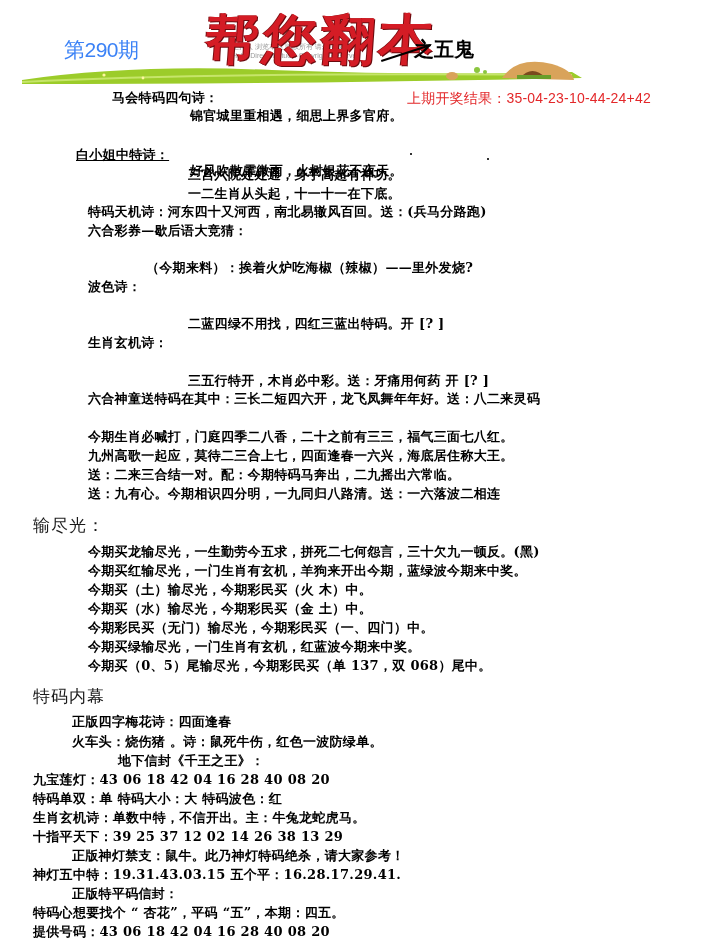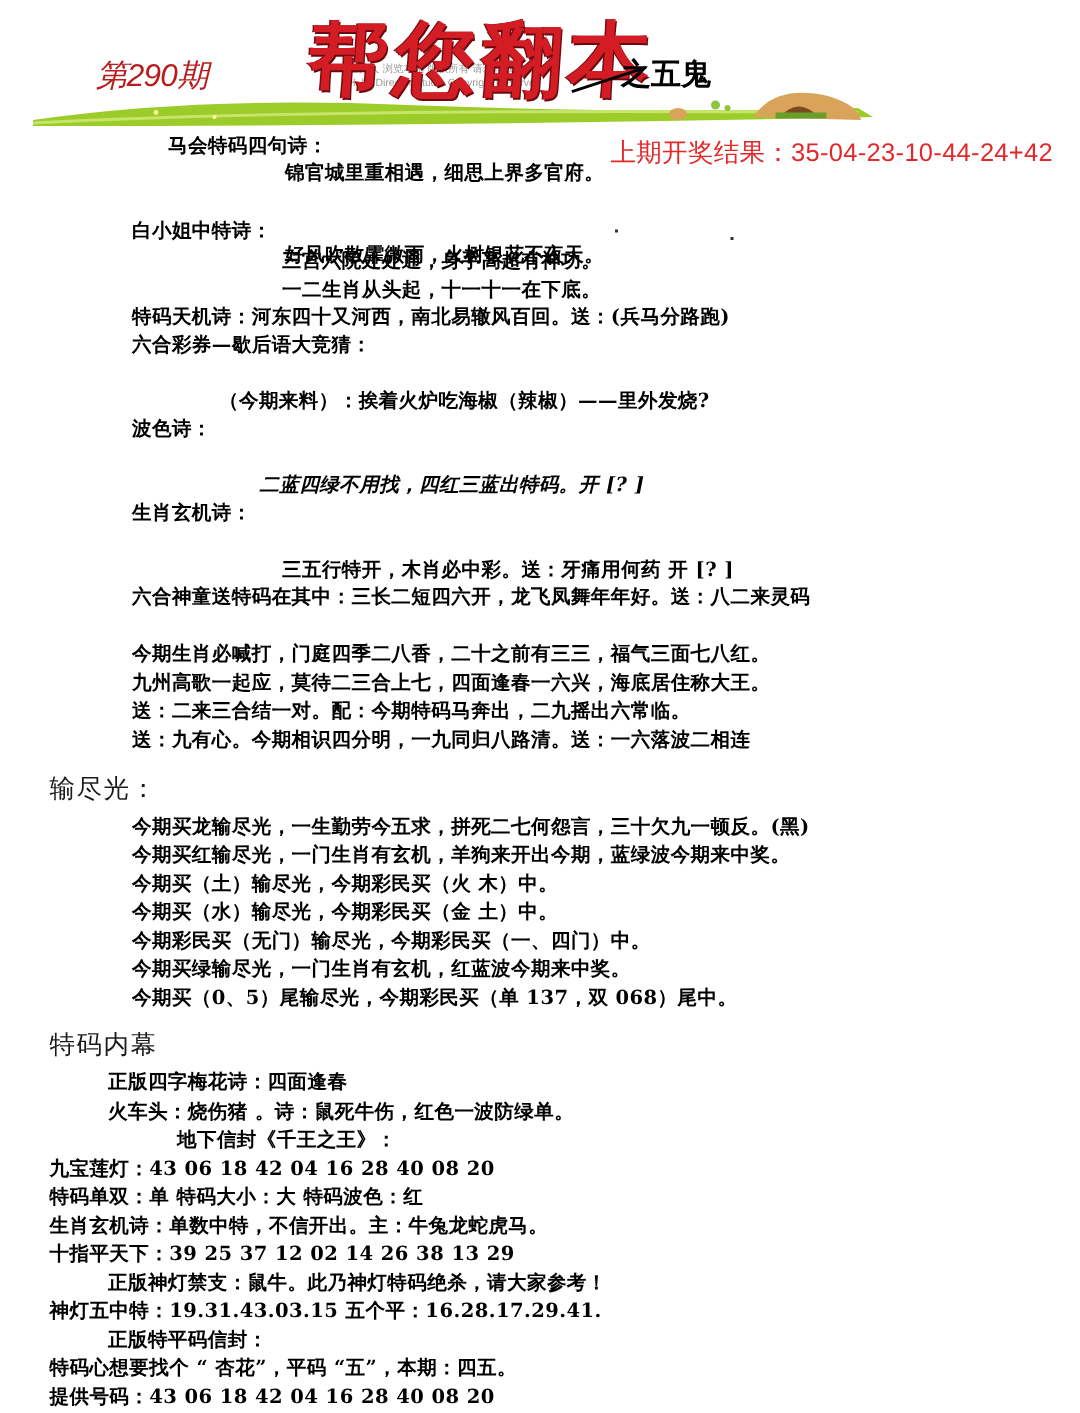--- a/index.html
+++ b/index.html
@@ -2,22 +2,22 @@
 <html><head>
   <meta charset="utf-8">
   <style>
     html, body { margin: 0; padding: 0; background: #ffffff; }
     body {
       width: 720px; height: 942px; position: relative; overflow: hidden;
       font-family: "DejaVu Sans", sans-serif; color: #000;
     }
     .abs { position: absolute; white-space: nowrap; }
     .issue {
-      left: 64px; top: 36px; font-size: 21px; color: #b91c1c;
-      font-family: "Liberation Sans", sans-serif; letter-spacing: -0.5px; font-style: italic;
+      left: 64px; top: 36px; font-size: 21px; color: #3b82f6;
+      font-family: "Liberation Sans", sans-serif; letter-spacing: -0.5px;
     }
     .brand {
       left: 205px; top: 4px; font-size: 54px; font-weight: bold; color: #d41c25;
       font-family: "DejaVu Serif", serif; letter-spacing: 4px;
       text-shadow: 1px 1px 0 #6a0a0e, -1px 0 0 #7a0c10;
       transform: skewX(-4deg);
     }
     .brand-sub {
       left: 414px; top: 36px; font-size: 20px; font-weight: bold; color: #000;
       font-family: "DejaVu Serif", serif;
@@ -27,21 +27,21 @@
       transform: rotate(-18deg);
     }
     .faint-text {
       left: 232px; top: 42px; font-size: 7px; color: #9a9a9a; line-height: 9px;
       font-family: "Liberation Sans", sans-serif;
     }
     .banner {
       left: 12px; top: 58px; width: 580px; height: 28px;
     }
     .prev-result {
-      left: 407px; top: 90px; font-size: 17px; color: #e3282a;
+      left: 407px; top: 90px; font-size: 14px; color: #e3282a;
       font-family: "Liberation Sans", sans-serif; letter-spacing: 0.2px;
     }
     .line {
       font-size: 13px; font-weight: bold; line-height: 18px;
       font-family: "DejaVu Serif", serif; letter-spacing: 0.3px;
     }
     .heading {
       font-size: 17px; color: #1a1a1a; font-family: "DejaVu Sans", sans-serif;
       letter-spacing: 1px;
     }
@@ -73,33 +73,33 @@
 </svg>
 
 <div class="abs prev-result">
   <span>上期开奖结果：</span><span>35-04-23-10-44-24+42</span>
 </div>
 
 <div class="abs line" style="left:112px; top:89px;">马会特码四句诗：</div>
 <div class="abs line" style="left:190px; top:107px;">锦官城里重相遇，细思上界多官府。</div>
 <div class="abs line" style="left:190px; top:126px;margin-top:36px;">好风吹散霏微雨，火树银花不夜天。</div>
 
-<div class="abs line" style="left:88px; top:146px;">白小姐中特诗：</div>
+<div class="abs line" style="left:76px; top:146px;text-decoration:underline;">白小姐中特诗：</div>
 <div class="abs dot" style="left:410px; top:153px;"></div>
 <div class="abs dot" style="left:487px; top:158px;"></div>
 <div class="abs line" style="left:188px; top:166px;">三宫六院处处通，身手高超有神功。</div>
 <div class="abs line" style="left:188px; top:185px;">一二生肖从头起，十一十一在下底。</div>
 
 <div class="abs line" style="left:88px; top:203px;">特码天机诗：河东四十又河西，南北易辙风百回。送：(兵马分路跑)</div>
 
 <div class="abs line" style="left:88px; top:222px;">六合彩券—歇后语大竞猜：</div>
 <div class="abs line" style="left:146px; top:259px;">（今期来料）：挨着火炉吃海椒（辣椒）——里外发烧?</div>
 
 <div class="abs line" style="left:88px; top:278px;">波色诗：</div>
-<div class="abs line" style="left:173px; top:315px;font-style:italic;">二蓝四绿不用找，四红三蓝出特码。开 [? ]</div>
+<div class="abs line" style="left:188px; top:315px;">二蓝四绿不用找，四红三蓝出特码。开 [? ]</div>
 
 <div class="abs line" style="left:88px; top:334px;">生肖玄机诗：</div>
 <div class="abs line" style="left:188px; top:372px;text-align:right;">三五行特开，木肖必中彩。送：牙痛用何药      开 [? ]</div>
 
 <div class="abs line" style="left:88px; top:390px;">六合神童送特码在其中：三长二短四六开，龙飞凤舞年年好。送：八二来灵码</div>
 
 <div class="abs line" style="left:88px; top:428px;">今期生肖必喊打，门庭四季二八香，二十之前有三三，福气三面七八红。</div>
 <div class="abs line" style="left:88px; top:447px;">九州高歌一起应，莫待二三合上七，四面逢春一六兴，海底居住称大王。</div>
 <div class="abs line" style="left:88px; top:466px;">送：二来三合结一对。配：今期特码马奔出，二九摇出六常临。</div>
 <div class="abs line" style="left:88px; top:485px;">送：九有心。今期相识四分明，一九同归八路清。送：一六落波二相连</div>

